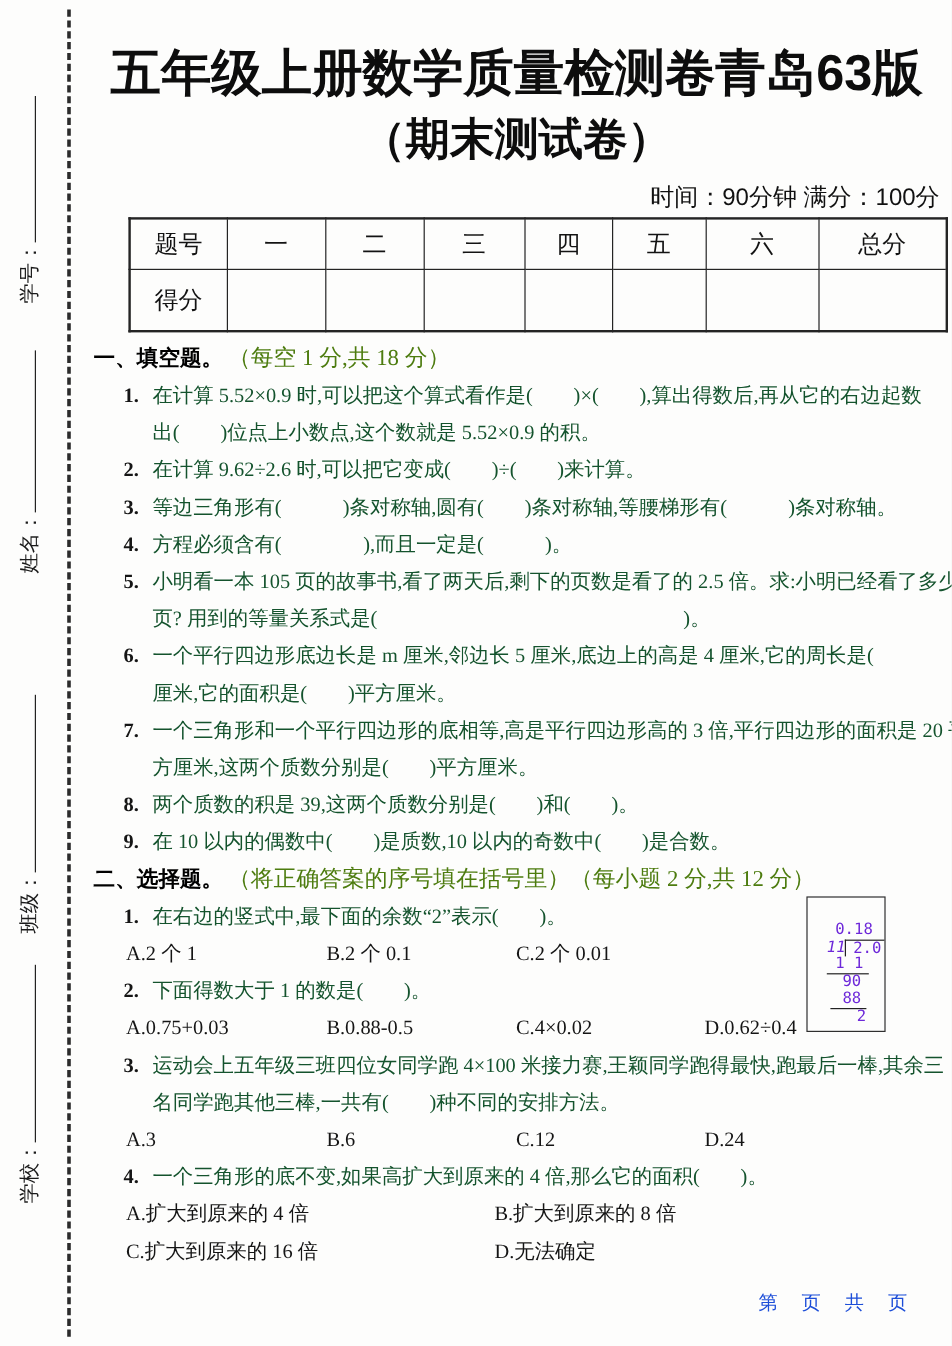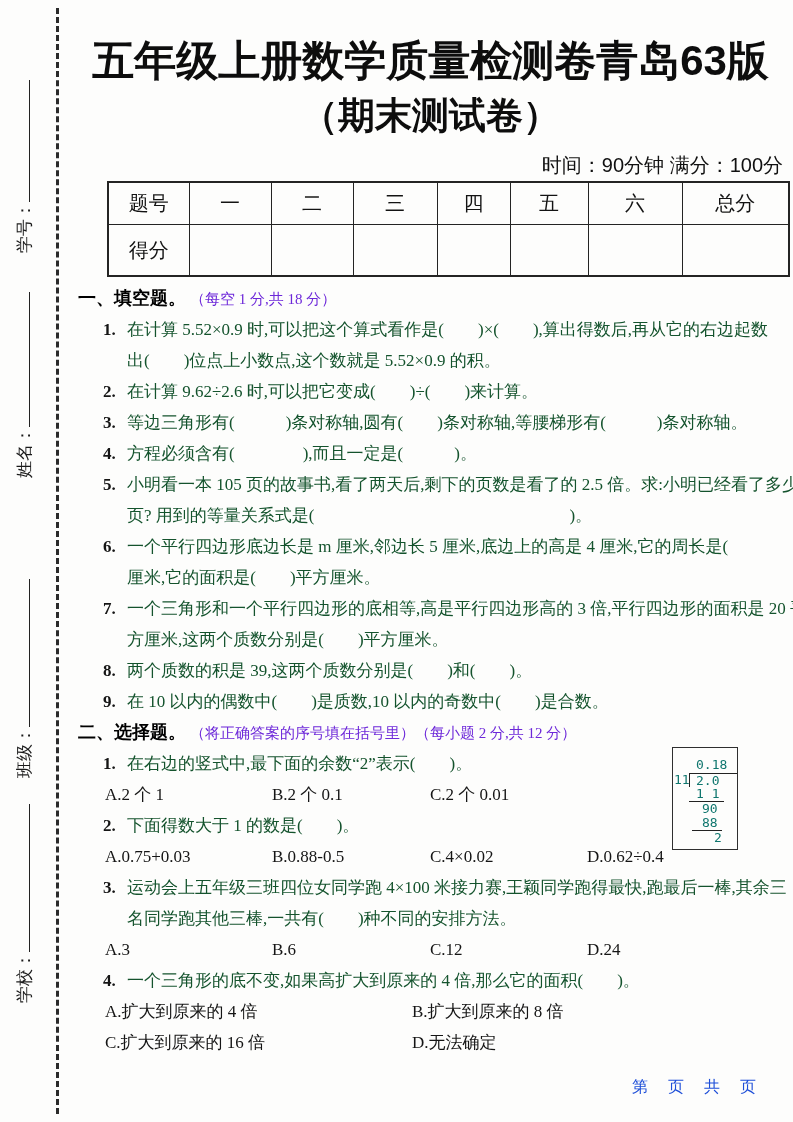--- a/index.html
+++ b/index.html
@@ -37,35 +37,35 @@
     color:#131313; padding:0;}
   table.score tr.r1 td{height:41px;}
   table.score tr.r2 td{height:50px;}
   col.w0{width:81px} col.w1{width:82px} col.w2{width:82px} col.w3{width:84px}
   col.w4{width:73px} col.w5{width:78px} col.w6{width:94px} col.w7{width:107px}
   
   .sec1{margin-top:6px;}
   .sec-head{height:31px; line-height:31px; white-space:nowrap;}
   .sec-title{font-family:Liberation Sans, sans-serif; font-weight:bold;
     font-size:18px; color:#000000;}
-  .sec-note{font-size:15px; margin-left:4px; color:#6d28d9;}
+  .sec-note{font-size:19px; margin-left:4px; color:#4d7c0f;}
   .q{position:relative; padding-left:49px;}
   .qnum{position:absolute; left:25px; top:0; font-weight:bold; font-size:17px; line-height:31px;}
   .qline{height:31px; line-height:31px; font-size:17px; white-space:nowrap; color:#14532d;}
   .opts{position:relative; height:31px;}
   .opt{position:absolute; top:0; line-height:31px; font-size:17px; white-space:nowrap;}
   .c1{left:27px}.c2{left:194px}.c3{left:352px}.c4{left:509px}.cB{left:334px}
   
   .ldbox{position:absolute; left:672px; top:747px; width:64px; height:91px;
     border:1.5px solid #2f2f2f; font-family:"DejaVu Sans Mono",monospace;
-    font-size:13px; color:#0f766e; padding-top:10px; background:#fdfdfc;}
+    font-size:13px; color:#6d28d9; padding-top:20px; background:#fdfdfc;}
   .ld-row{height:14.6px; line-height:14.6px; white-space:nowrap;}
   .ld-quot{margin-left:23px;}
   .ld-div{display:flex;}
-  .ld-divisor{margin-left:1px; width:15px;}
+  .ld-divisor{margin-left:16px; width:15px;font-style:italic;}
   .ld-dividend{flex:1; border-top:1.6px solid #222; border-left:1.6px solid #222;
     padding-left:6px;}
   .su{display:inline-block; height:13.5px;}
   .u{border-bottom:1.6px solid #222;}
   .s1{margin-left:16px; padding:0 5px 0 7px;}
   .s2{margin-left:29px;}
   .s3{margin-left:19px; padding:0 4px 0 10px;}
   .s4{margin-left:41px;}
   
   .footer{margin-top:18px; width:680px; text-align:right; font-size:16px;

